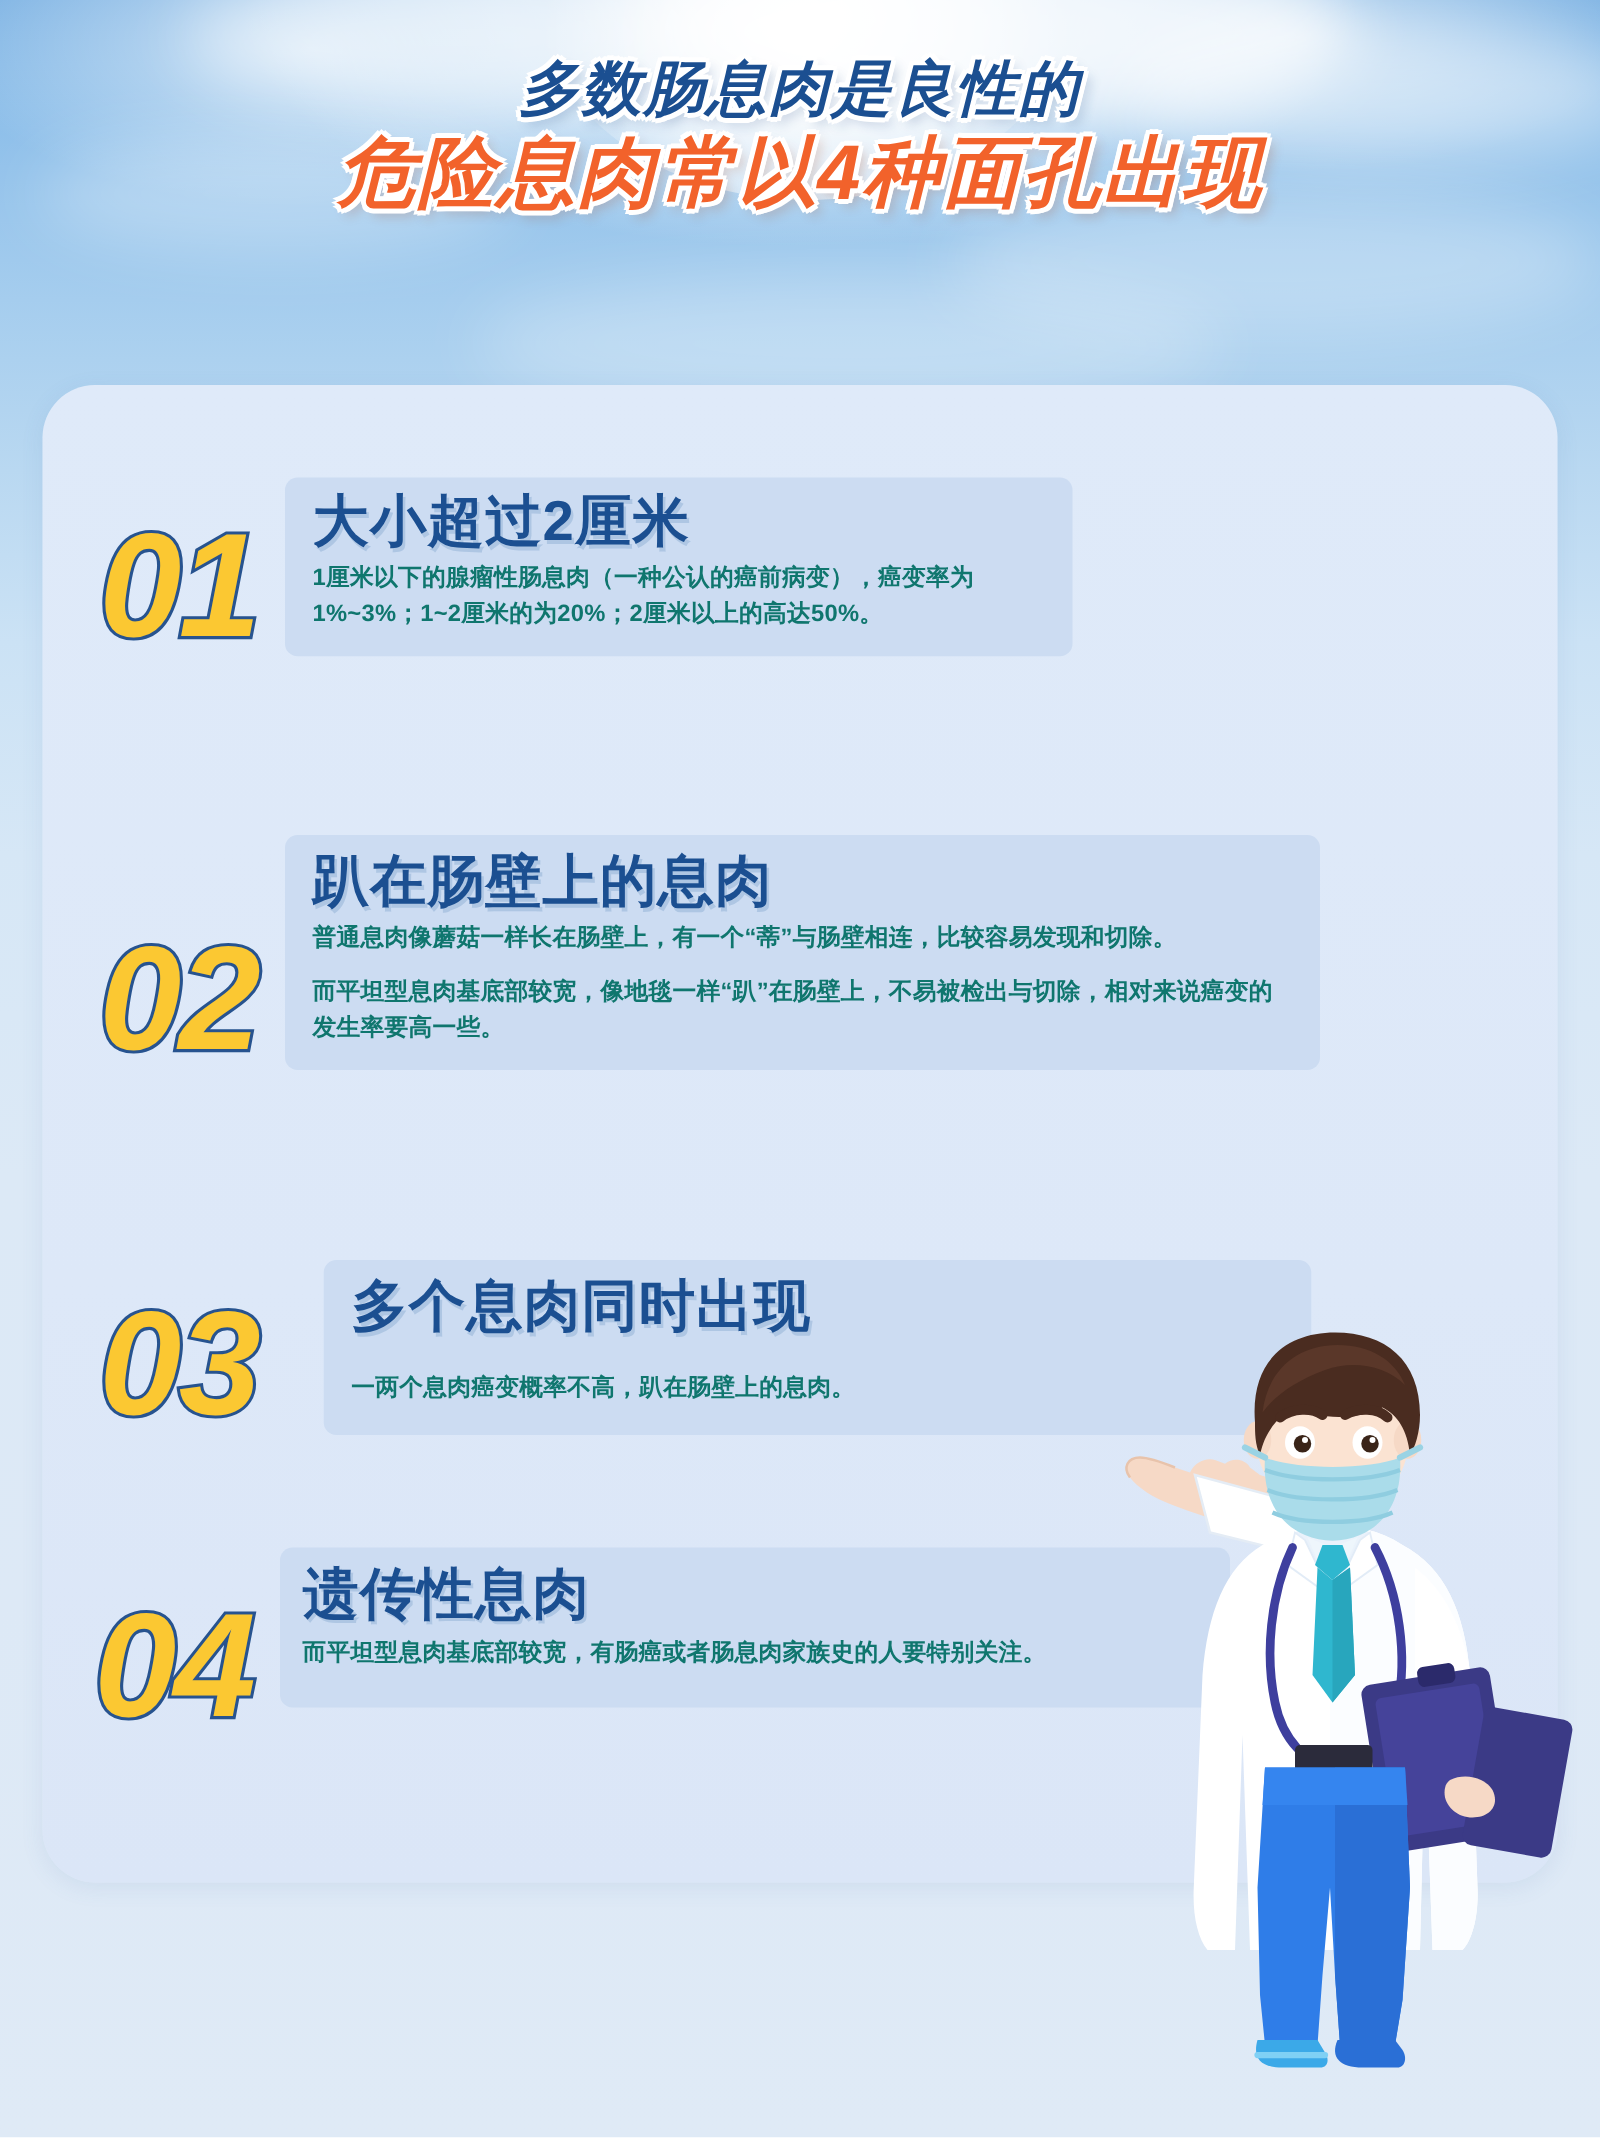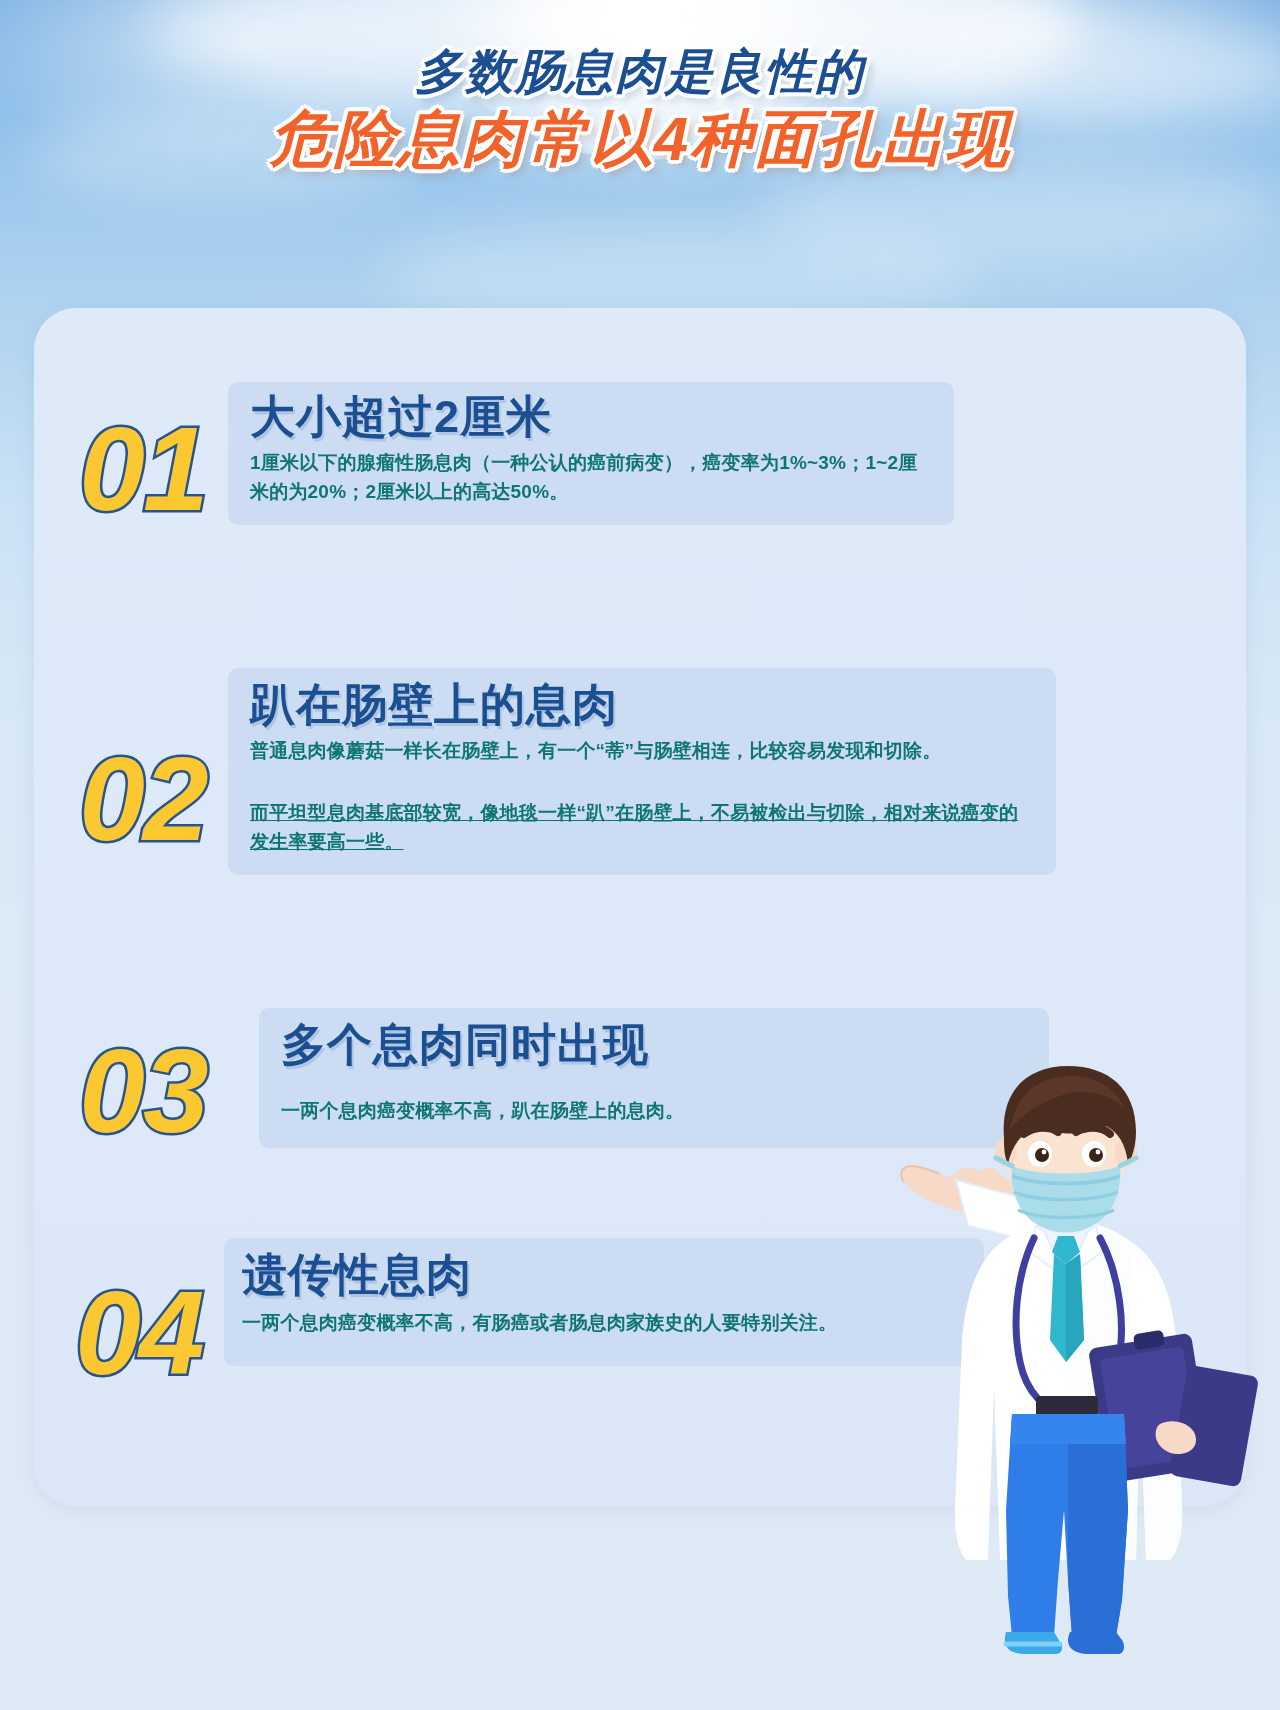--- a/index.html
+++ b/index.html
@@ -149,26 +149,26 @@
     text-shadow: 2px 3px 0 rgba(150,180,215,0.55);
   }
   .para {
     font-size: 19px;
     font-weight: 700;
     color: #0f766e;
     line-height: 1.52;
     margin: 0;
     letter-spacing: 0.2px;
   }
-  .para + .para { margin-top: 33px; text-decoration: underline; }
+  .para + .para { margin-top: 14px; }
 
   
   #item-01 { left: 58px; top: 382px; width: 1040px; }
   #item-01 .num { padding-top: 28px; }
-  #item-01 .card { width: 726px; box-sizing: border-box; padding-top: 8px; }
+  #item-01 .card { width: 630px; box-sizing: border-box; padding-top: 8px; }
 
   #item-02 { left: 58px; top: 668px; width: 1040px; }
   #item-02 .num { padding-top: 72px; }
   #item-02 .card { width: 828px; box-sizing: border-box; }
 
   #item-03 { left: 58px; top: 1008px; width: 1040px; }
   #item-03 .num { padding-top: 24px; }
   #item-03 .card { width: 790px; box-sizing: border-box; padding-bottom: 22px; margin-left: 31px; }
   #item-03 .para { margin-top: 26px; }
 
@@ -238,21 +238,21 @@
         <p class="para">一两个息肉癌变概率不高，趴在肠壁上的息肉。</p>
       </div>
     </div>
   </div>
 
   <div class="item" id="item-04">
     <div class="num">04</div>
     <div class="body-col">
       <div class="card">
         <div class="heading">遗传性息肉</div>
-        <p class="para">一两个息肉癌变概率不高，有肠癌或者肠息肉家族史的人要特别关注。</p>
+        <p class="para">而平坦型息肉基底部较宽，有肠癌或者肠息肉家族史的人要特别关注。</p>
       </div>
     </div>
   </div>
 
   <div class="doctor">
     <svg width="420" height="620" viewBox="0 0 420 620" xmlns="http://www.w3.org/2000/svg">
 
       <g>
         <path d="M186 196 C150 188 110 176 78 164 C62 158 50 150 44 142 C38 134 42 126 52 126 C60 126 70 130 80 134 L92 138 C96 130 104 126 112 128 L120 131 C126 126 136 127 140 134 L148 140 L186 152 Z" fill="#f6d9c6"></path>
         <path d="M44 142 C38 134 42 126 52 126 C60 126 70 130 80 134" fill="none" stroke="#e8c3ab" stroke-width="2"></path>

